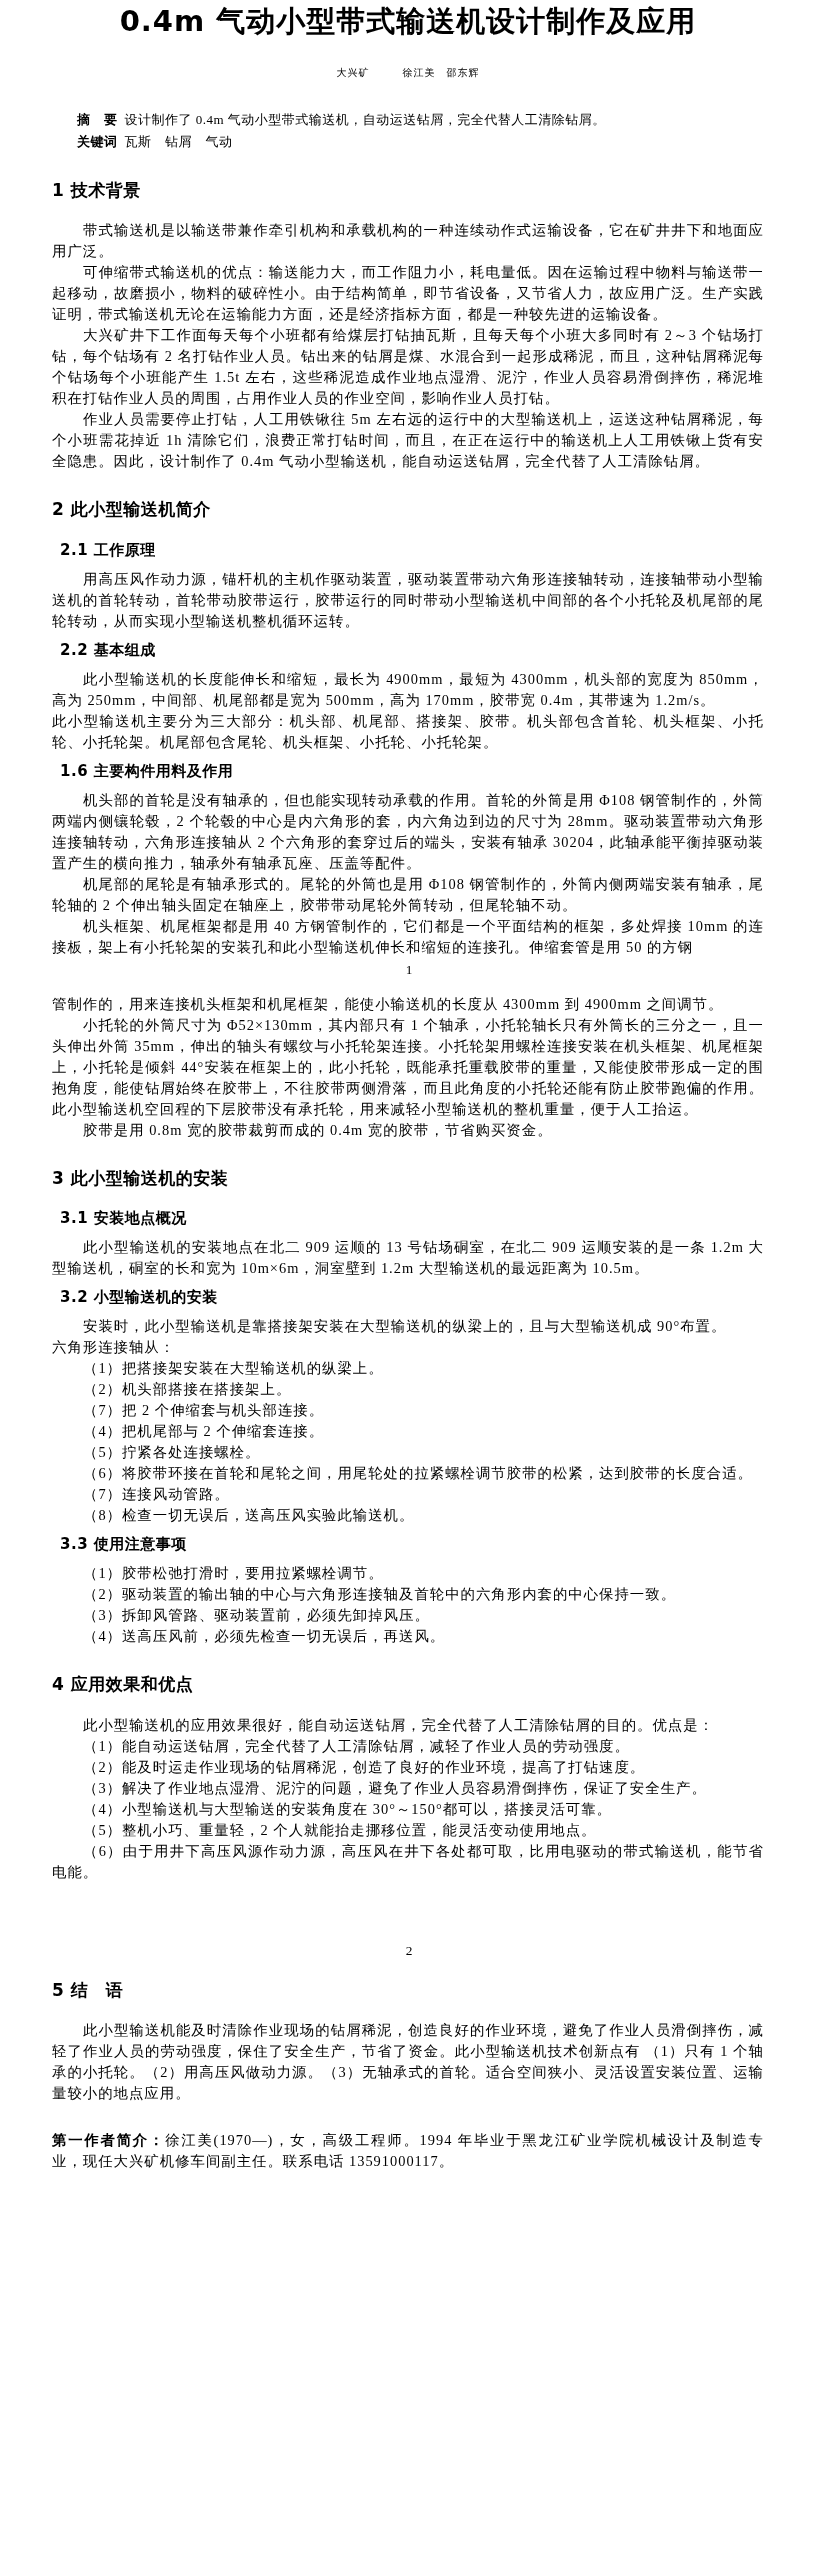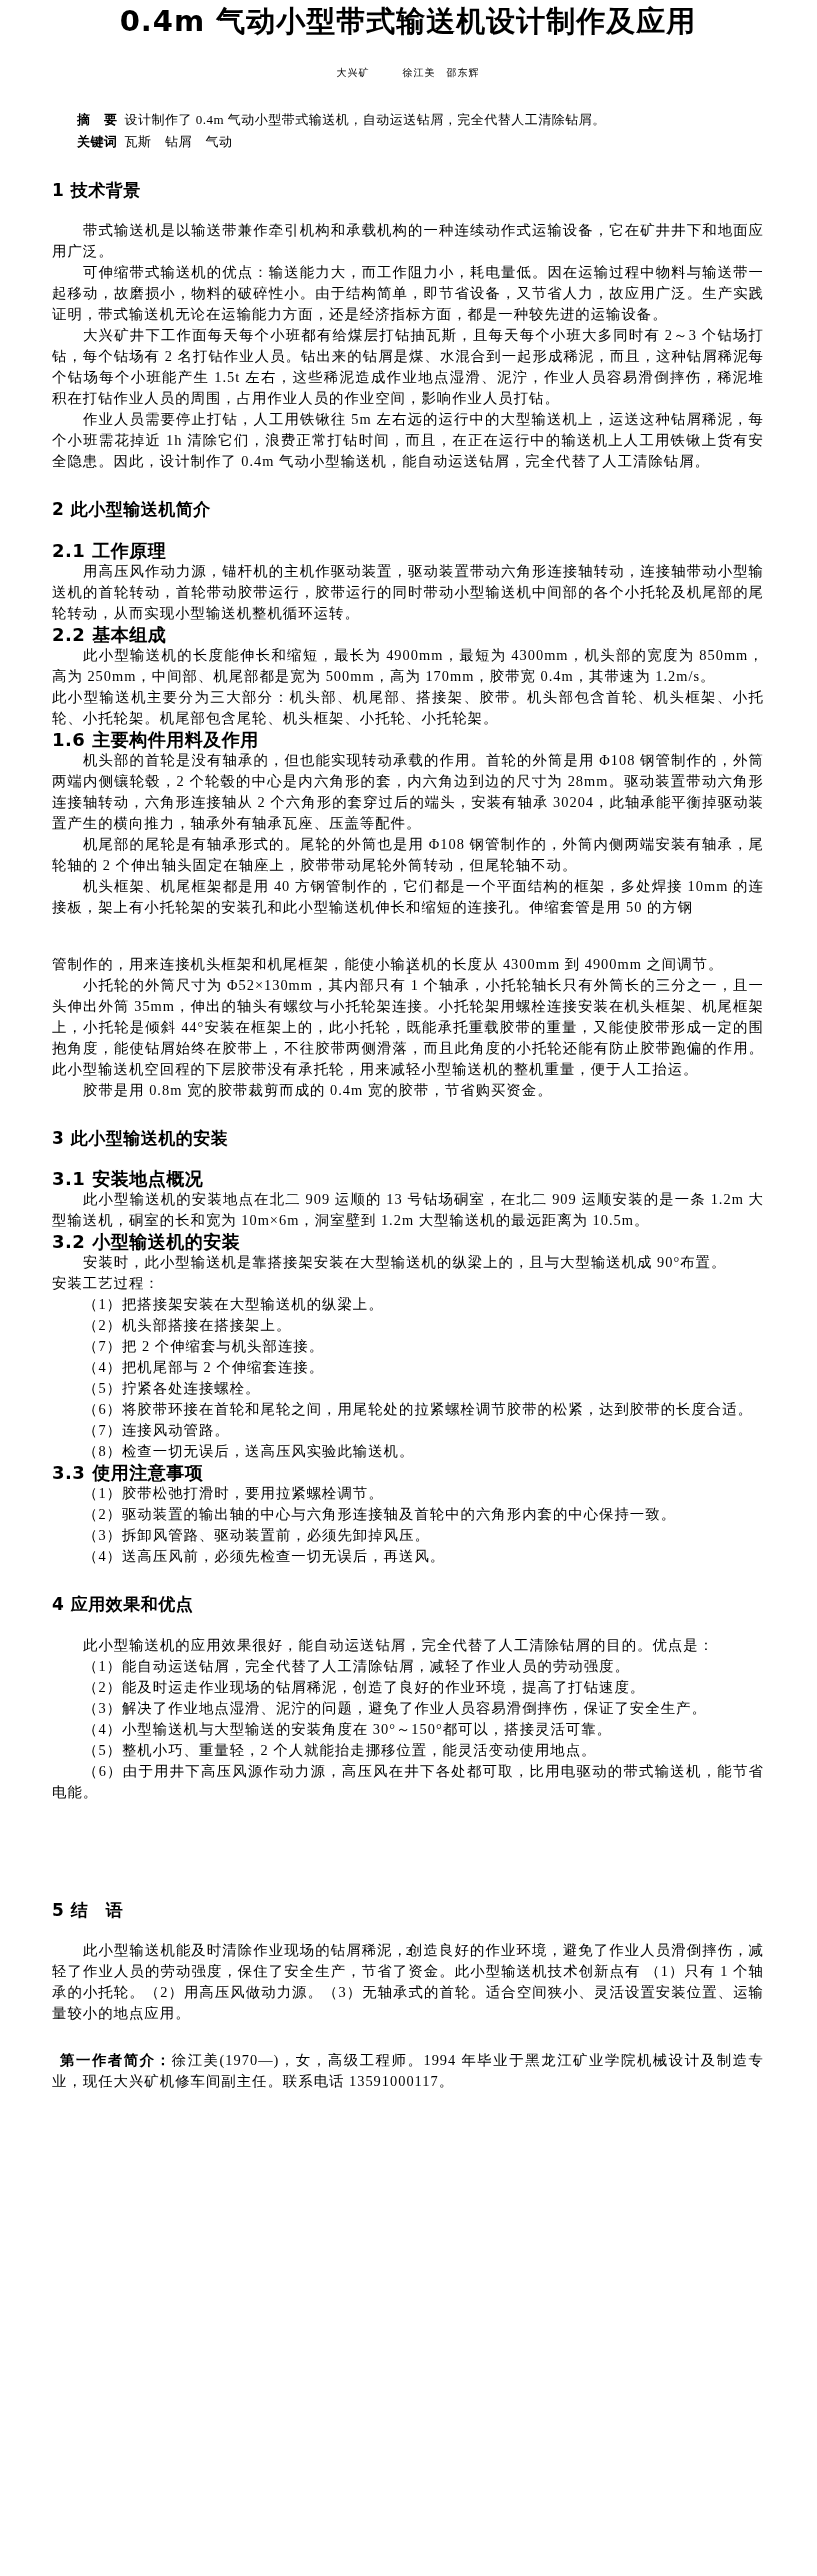--- a/index.html
+++ b/index.html
@@ -52,39 +52,38 @@
     font-family: "DejaVu Sans", "Liberation Sans", sans-serif;
     font-weight: bold;
     font-size: 17px;
     line-height: 24px;
     margin: 25px 0 18.5px 0;
     letter-spacing: 0.5px;
   }
   .h2 {
     font-family: "DejaVu Sans", "Liberation Sans", sans-serif;
     font-weight: bold;
-    font-size: 18px;
+    font-size: 15px;
     line-height: 21px;
-    margin: 0;
+    margin: 8px;
     letter-spacing: 0.5px;
   }
   .p {
     margin: 0;
     font-size: 14.4px;
     line-height: 21px;
     text-align: justify;
     text-indent: 31px;
     letter-spacing: 1px;
   }
   .p.noindent { text-indent: 0; }
   .p.bio { margin-top: 26px; }
   .biolabel {
     font-family: "DejaVu Sans", "Liberation Sans", sans-serif;
     font-weight: bold;
-    margin-left: 8px;
   }
   .pageno {
     position: absolute;
     left: 0;
     right: 0;
     text-align: center;
     font-size: 13.4px;
     line-height: 18.5px;
   }
   .spacer { width: 100%; }
@@ -120,21 +119,21 @@
       <div class="spacer" style="height: 36px;"></div>
       <div class="pageno" style="top: 961px;">1</div>
       <p class="p noindent">管制作的，用来连接机头框架和机尾框架，能使小输送机的长度从 4300mm 到 4900mm 之间调节。</p>
       <p class="p">小托轮的外筒尺寸为 Φ52×130mm，其内部只有 1 个轴承，小托轮轴长只有外筒长的三分之一，且一头伸出外筒 35mm，伸出的轴头有螺纹与小托轮架连接。小托轮架用螺栓连接安装在机头框架、机尾框架上，小托轮是倾斜 44°安装在框架上的，此小托轮，既能承托重载胶带的重量，又能使胶带形成一定的围抱角度，能使钻屑始终在胶带上，不往胶带两侧滑落，而且此角度的小托轮还能有防止胶带跑偏的作用。此小型输送机空回程的下层胶带没有承托轮，用来减轻小型输送机的整机重量，便于人工抬运。</p>
       <p class="p">胶带是用 0.8m 宽的胶带裁剪而成的 0.4m 宽的胶带，节省购买资金。</p>
       <h2 class="h1">3 此小型输送机的安装</h2>
       <h3 class="h2">3.1 安装地点概况</h3>
       <p class="p">此小型输送机的安装地点在北二 909 运顺的 13 号钻场硐室，在北二 909 运顺安装的是一条 1.2m 大型输送机，硐室的长和宽为 10m×6m，洞室壁到 1.2m 大型输送机的最远距离为 10.5m。</p>
       <h3 class="h2">3.2 小型输送机的安装</h3>
       <p class="p">安装时，此小型输送机是靠搭接架安装在大型输送机的纵梁上的，且与大型输送机成 90°布置。</p>
-      <p class="p noindent">安装工艺过程：</p>
+      <p class="p noindent">六角形连接轴从：</p>
       <p class="p">（1）把搭接架安装在大型输送机的纵梁上。</p>
       <p class="p">（2）机头部搭接在搭接架上。</p>
       <p class="p">（7）把 2 个伸缩套与机头部连接。</p>
       <p class="p">（4）把机尾部与 2 个伸缩套连接。</p>
       <p class="p">（5）拧紧各处连接螺栓。</p>
       <p class="p">（6）将胶带环接在首轮和尾轮之间，用尾轮处的拉紧螺栓调节胶带的松紧，达到胶带的长度合适。</p>
       <p class="p">（7）连接风动管路。</p>
       <p class="p">（8）检查一切无误后，送高压风实验此输送机。</p>
       <h3 class="h2">3.3 使用注意事项</h3>
       <p class="p">（1）胶带松弛打滑时，要用拉紧螺栓调节。</p>

